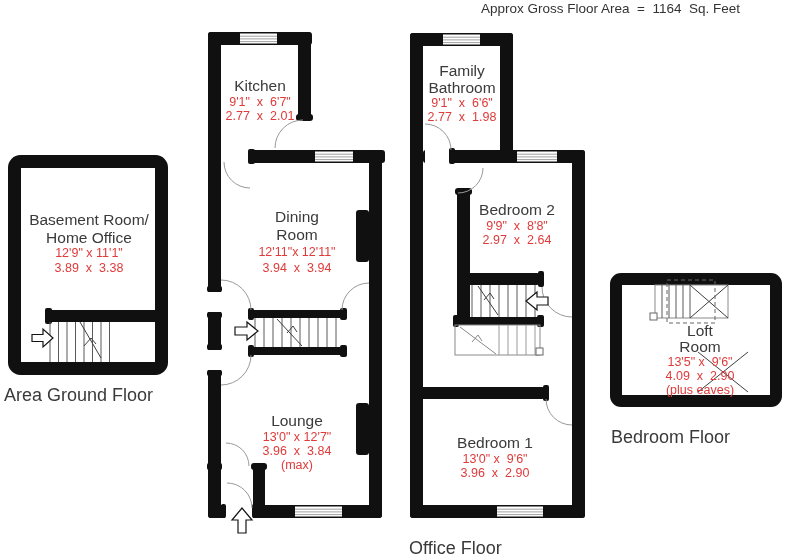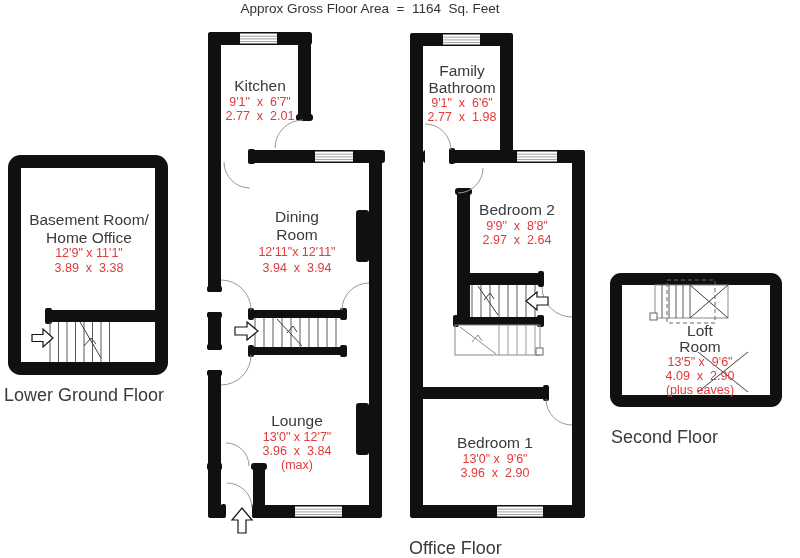--- a/index.html
+++ b/index.html
@@ -1,18 +1,18 @@
 <!DOCTYPE html>
 <html style="--wall-color: #101010; --dim-text: #e03a3a; --room-text: #3a3a3a;"><head>
 <meta charset="utf-8">
 <style>
   html,body{margin:0;padding:0;background:#fff;}
   #canvas{position:relative;width:800px;height:558px;background:#fff;overflow:hidden;
           font-family:"Liberation Sans",sans-serif;}
-  .title{position:absolute;top:1px;left:0;width:740px;text-align:center;
+  .title{position:absolute;top:1px;left:0;width:740px;text-align:right;
          font-size:13.5px;color:#333;white-space:pre;}
   .floor-label{position:absolute;font-size:18px;color:#3a3a3a;white-space:pre;}
   svg{position:absolute;overflow:visible;}
   svg text{font-family:"Liberation Sans",sans-serif;text-anchor:middle;white-space:pre;}
   text.room{fill:var(--room-text,#3a3a3a);font-size:15.5px;}
   text.dim{fill:var(--dim-text,#e03a3a);font-size:12.5px;}
   .wall{fill:var(--wall-color,#101010);}
   .opening{fill:#ffffff;}
   .glass{fill:#ffffff;}
   .gline{stroke:#a0a0a0;stroke-width:1;}
@@ -40,21 +40,21 @@
       <path class="tread" d="M50 172 V212 M58.5 172 V212 M67 172 V212 M75.5 172 V212 M84 172 V212 M92.5 172 V212 M101 172 V212 M109.5 172 V212"></path>
       <path class="diag" d="M80 172 L101 208"></path>
       <path class="diag" d="M84 196 L91 188 L96 194"></path>
     </g>
     <polygon class="arrow" points="32,184.5 43,184.5 43,179 53,188 43,197 43,191.5 32,191.5"></polygon>
     <text class="room" x="89" y="75">Basement Room/</text>
     <text class="room" x="89" y="93">Home Office</text>
     <text class="dim" x="89" y="107">12'9" x 11'1"</text>
     <text class="dim" x="89" y="121.5">3.89  x  3.38</text>
   </svg>
-  <div class="floor-label" style="left:4px;top:385px;">Lower Ground Floor</div>
+  <div class="floor-label" style="left:4px;top:385px;">Area Ground Floor</div>
 
   <svg style="left:205px;top:28px;" width="195" height="512" viewBox="0 0 195 512">
     <g>
       <rect class="wall" x="3" y="4" width="104" height="13" rx="3"></rect>
       <rect class="wall" x="3" y="4" width="13" height="486" rx="3"></rect>
       <rect class="wall" x="93" y="4" width="13" height="88" rx="3"></rect>
       <rect class="wall" x="91" y="86" width="17" height="7" rx="3"></rect>
       <rect class="wall" x="45" y="122" width="135" height="13" rx="3"></rect>
       <rect class="wall" x="43" y="121" width="7" height="15" rx="2"></rect>
       <rect class="wall" x="164" y="122" width="13" height="368" rx="3"></rect>
@@ -201,15 +201,15 @@
     </g>
     <g>
       <path class="diag" d="M93 87 L143 127 M143 87 L93 127"></path>
     </g>
     <text class="room" x="95" y="71">Loft</text>
     <text class="room" x="95" y="87">Room</text>
     <text class="dim" x="95" y="101">13'5" x  9'6"</text>
     <text class="dim" x="95" y="115">4.09  x  2.90</text>
     <text class="dim" x="95" y="129">(plus eaves)</text>
   </svg>
-  <div class="floor-label" style="left:611px;top:427px;">Second Floor</div>
+  <div class="floor-label" style="left:611px;top:427px;">Bedroom Floor</div>
 
 </div>
 
 </body></html>

